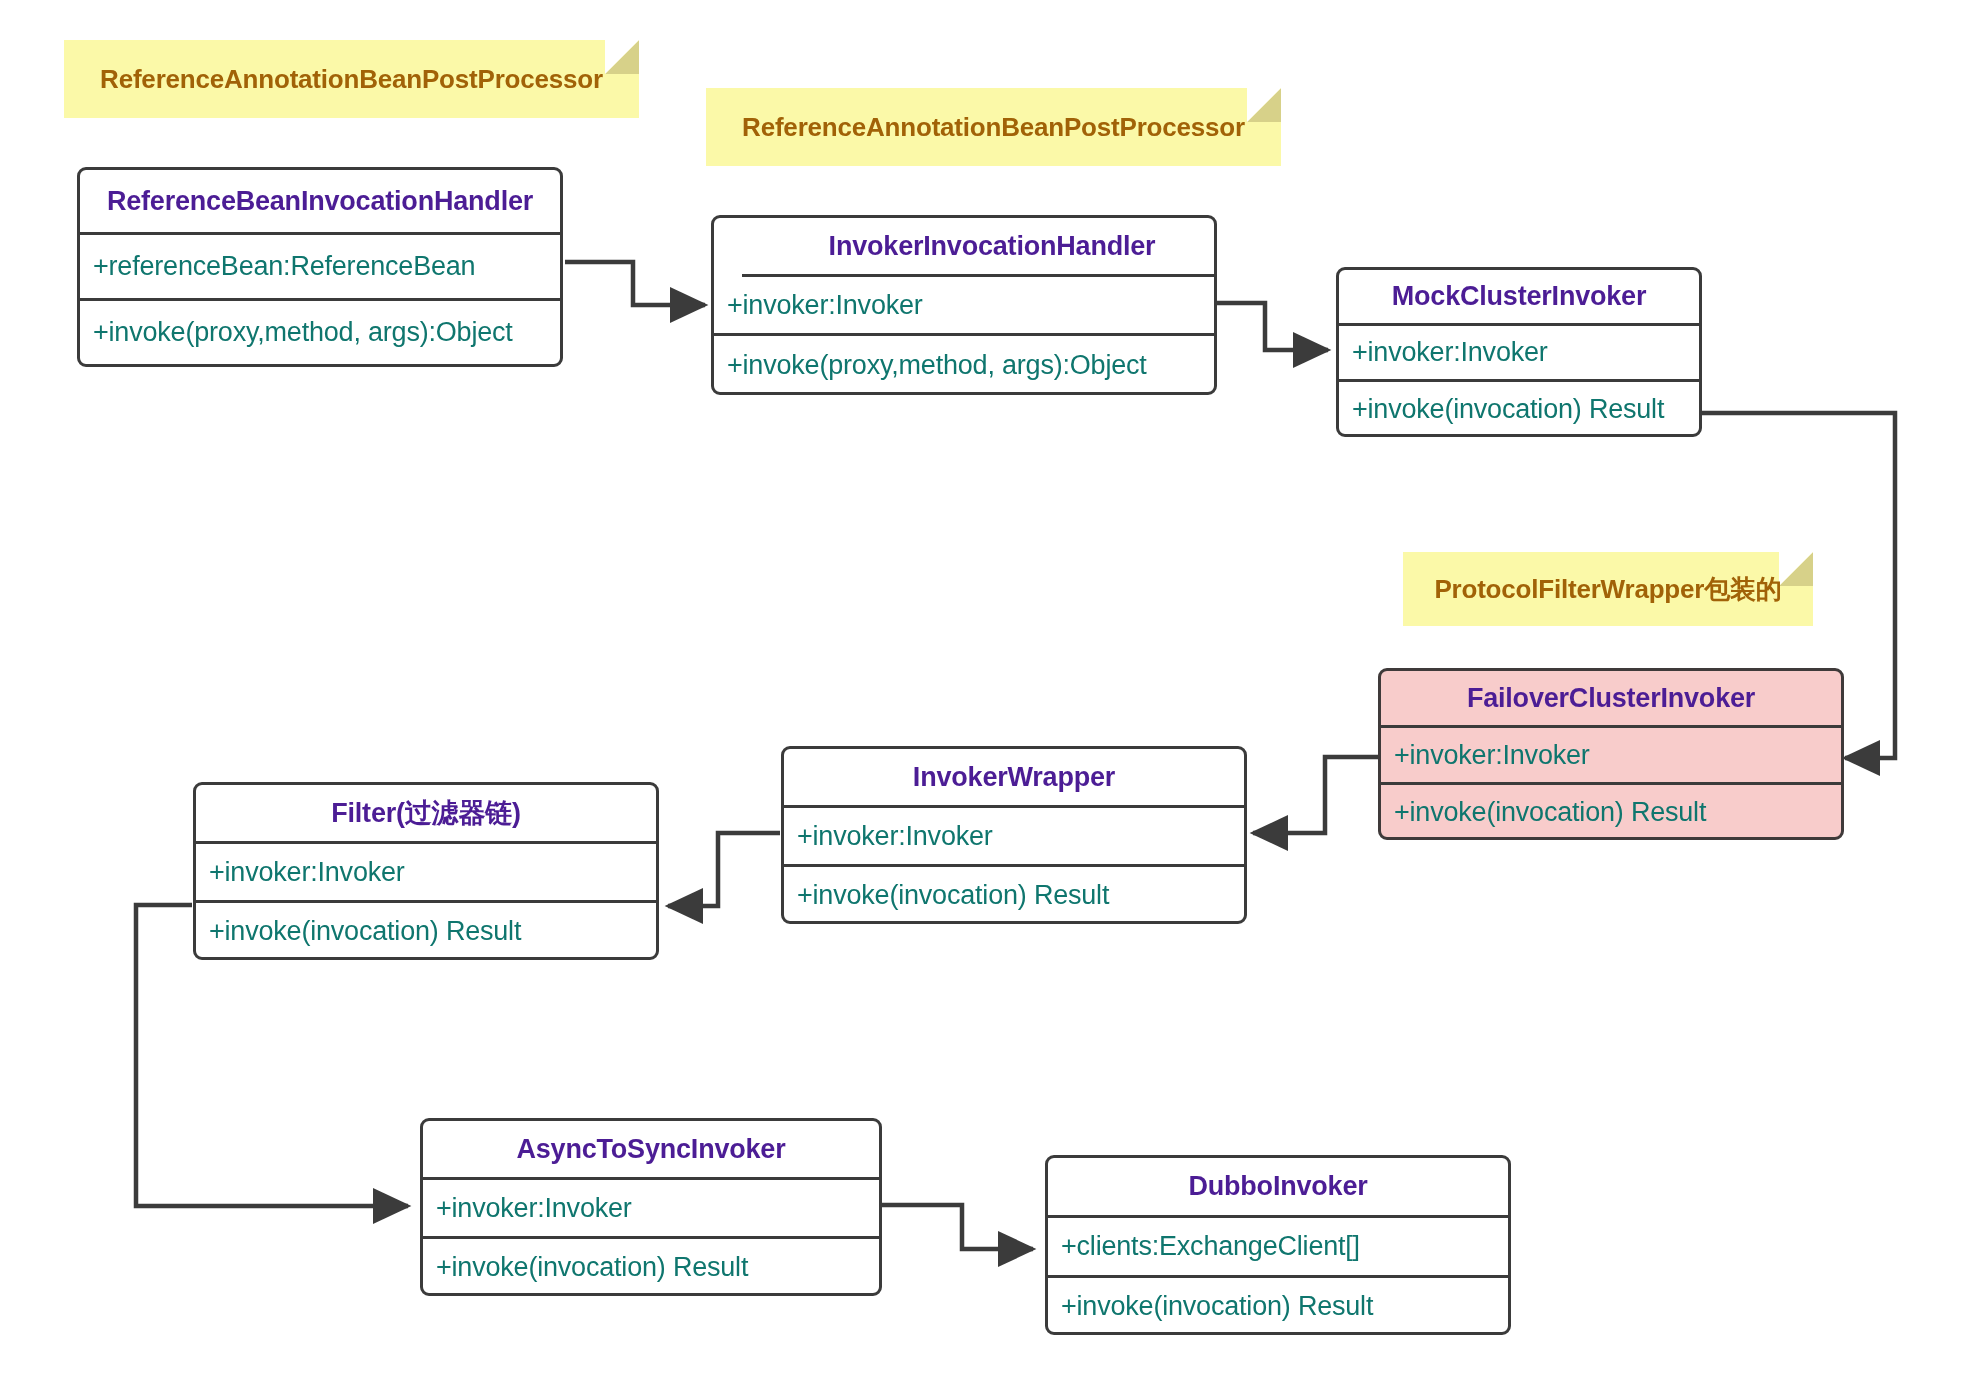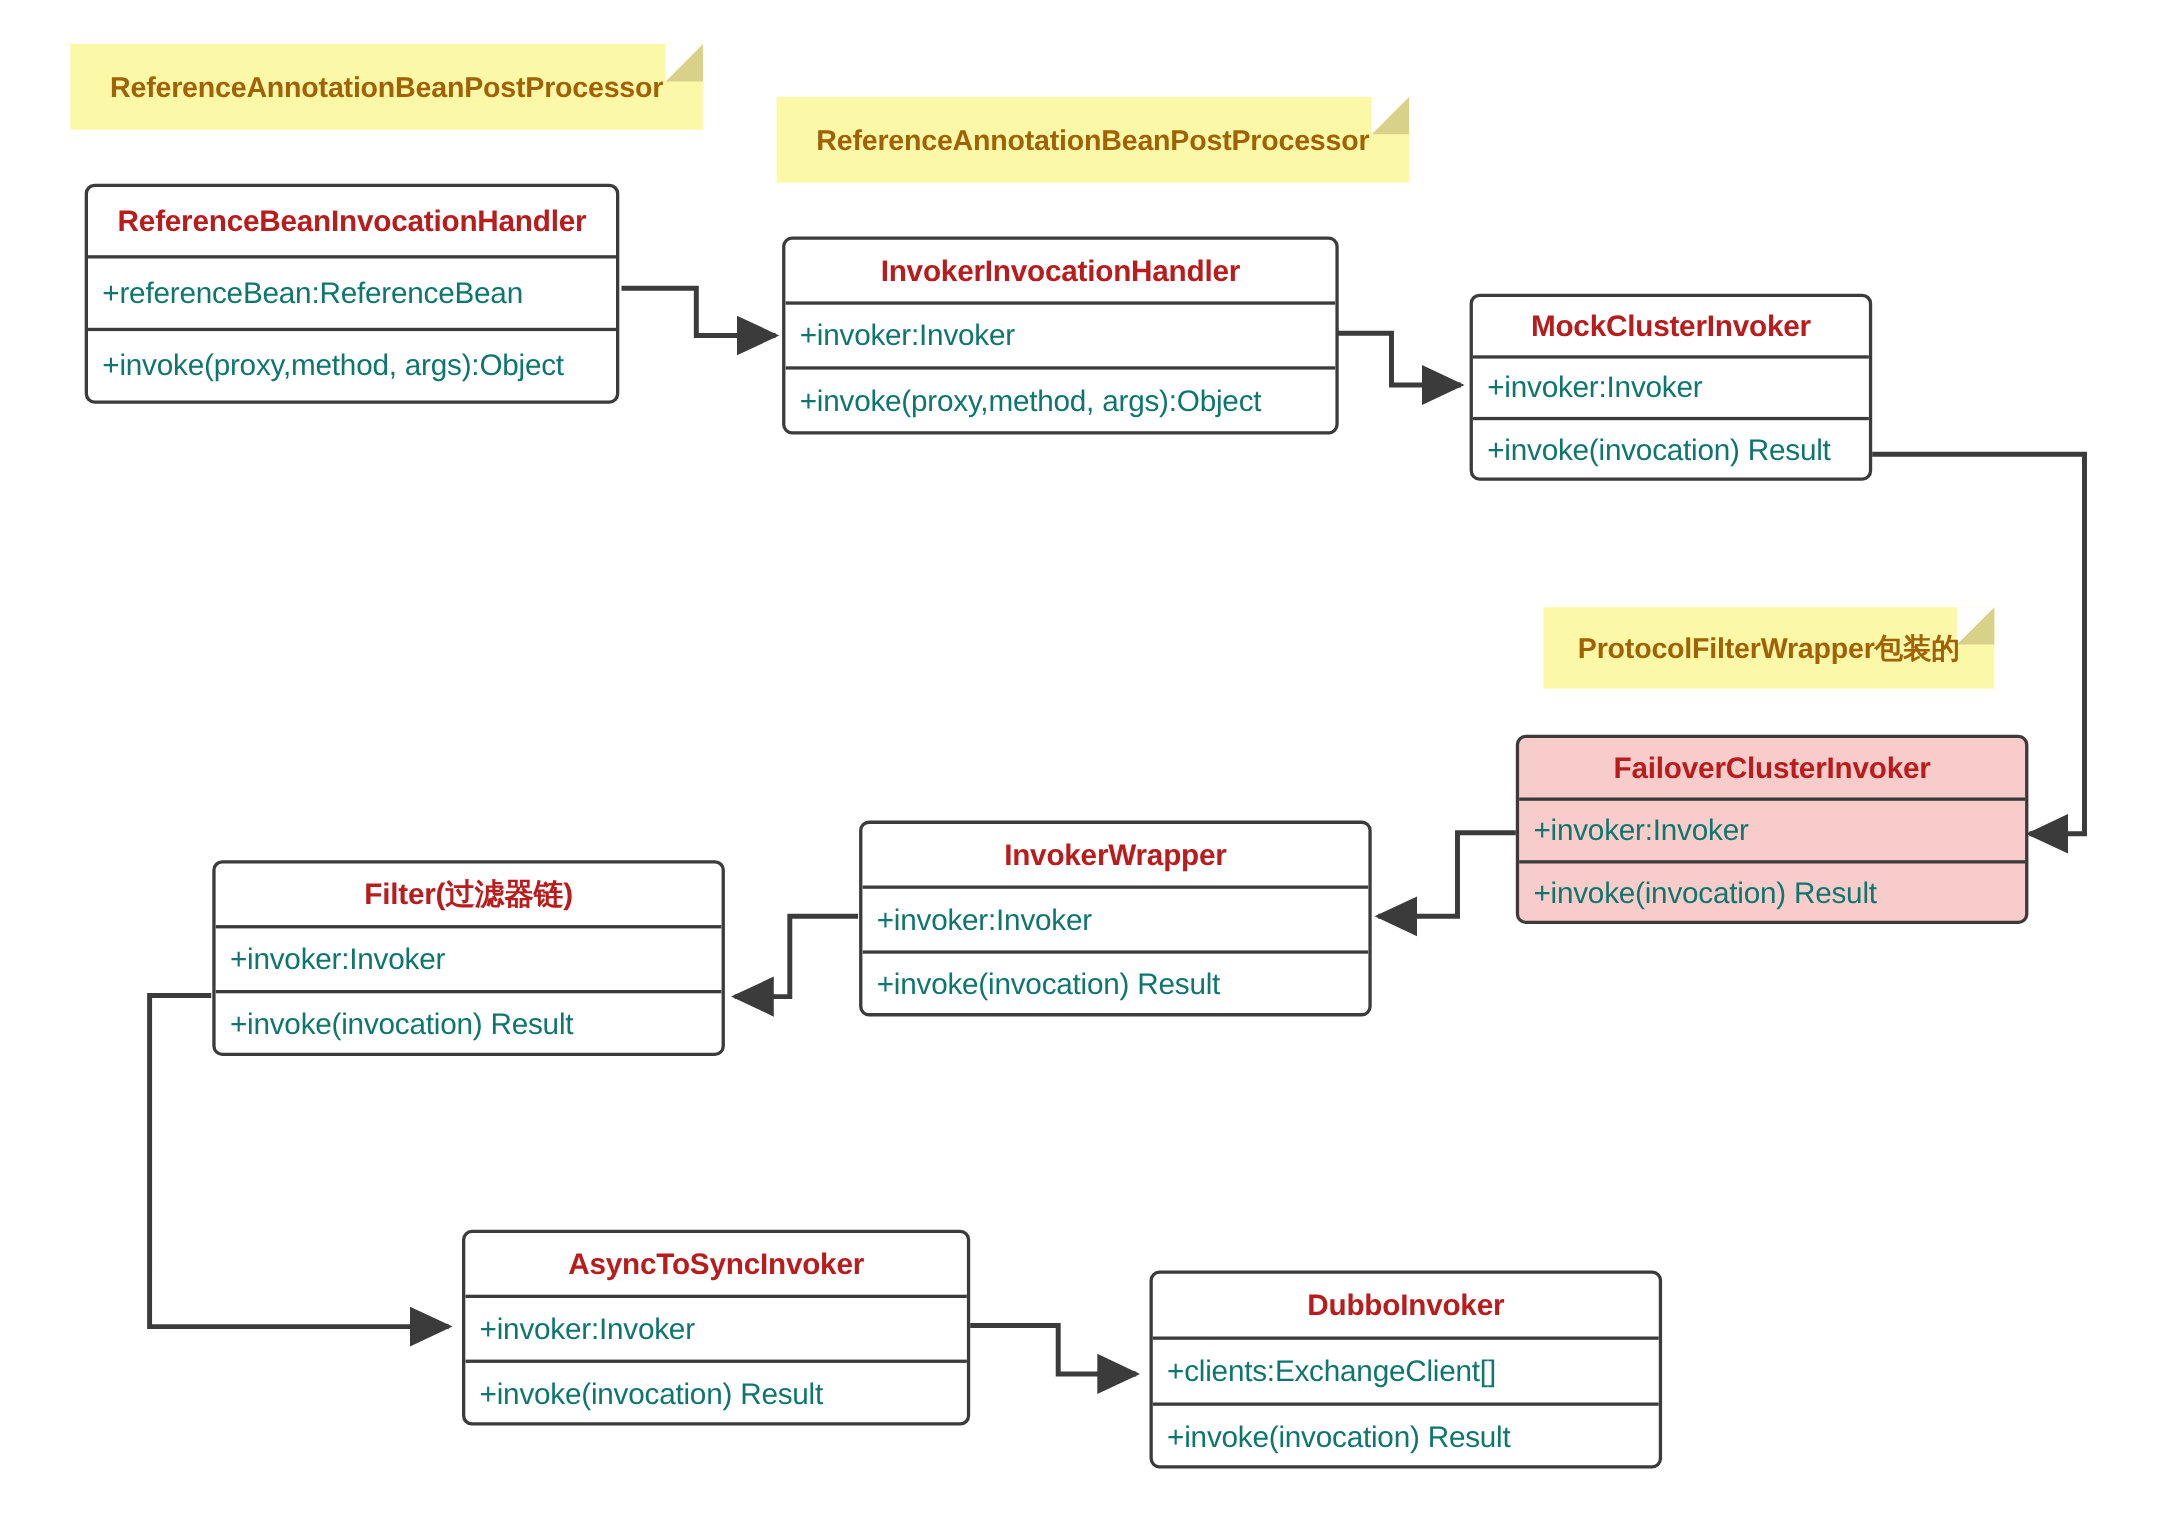--- a/index.html
+++ b/index.html
@@ -39,21 +39,21 @@
   .uml-class.pink {
     background: #f8cccb;
     border-color: #3f3a3a;
   }
   .uml-title {
     box-sizing: border-box;
     width: 100%;
     text-align: center;
     font-weight: bold;
     font-size: 27px;
-    color: #b91c1c;
+    color: #4c1d95;
     letter-spacing: -0.2px;
     border-bottom: 3px solid #3b3b3b;
     display: flex;
     align-items: center;
     justify-content: center;
   }
   .uml-row {
     box-sizing: border-box;
     width: 100%;
     text-align: left;
@@ -155,21 +155,21 @@
     <span class="note-text">ProtocolFilterWrapper包装的</span>
   </div>
 
   <div class="uml-class" style="left:77px; top:167px; width:486px; height:200px;">
     <div class="uml-title" style="height:65px;">ReferenceBeanInvocationHandler</div>
     <div class="uml-row divider" style="height:66px;">+referenceBean:ReferenceBean</div>
     <div class="uml-row" style="height:63px;">+invoke(proxy,method, args):Object</div>
   </div>
 
   <div class="uml-class" style="left:711px; top:215px; width:506px; height:180px;">
-    <div class="uml-title" style="height:59px;">InvokerInvocationHandler</div>
+    <div class="uml-title" style="height:59px;margin-left:28px;">InvokerInvocationHandler</div>
     <div class="uml-row divider" style="height:59px;">+invoker:Invoker</div>
     <div class="uml-row" style="height:59px;">+invoke(proxy,method, args):Object</div>
   </div>
 
   <div class="uml-class" style="left:1336px; top:267px; width:366px; height:170px;">
     <div class="uml-title" style="height:56px;">MockClusterInvoker</div>
     <div class="uml-row divider" style="height:56px;">+invoker:Invoker</div>
     <div class="uml-row" style="height:55px;">+invoke(invocation) Result</div>
   </div>
 

